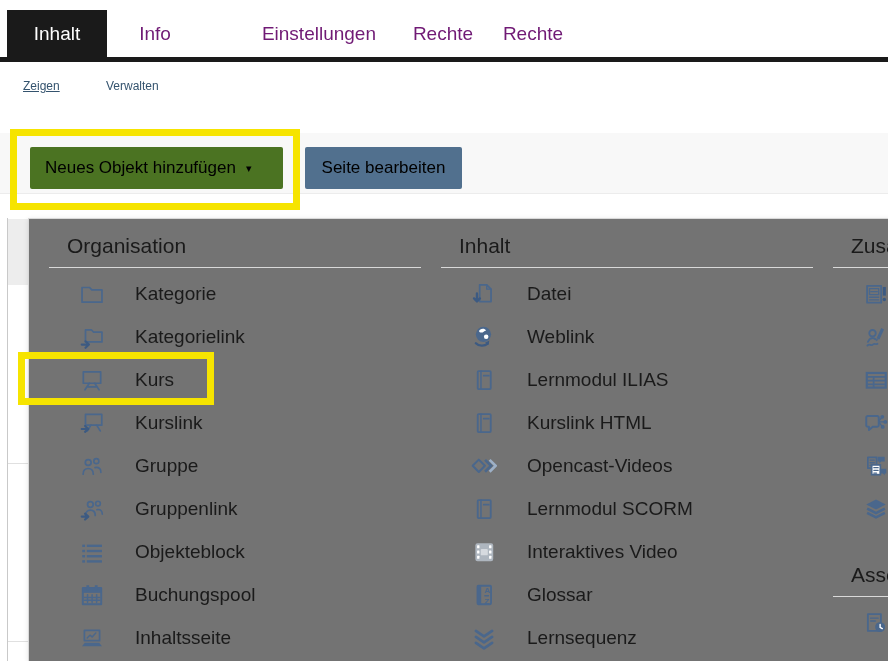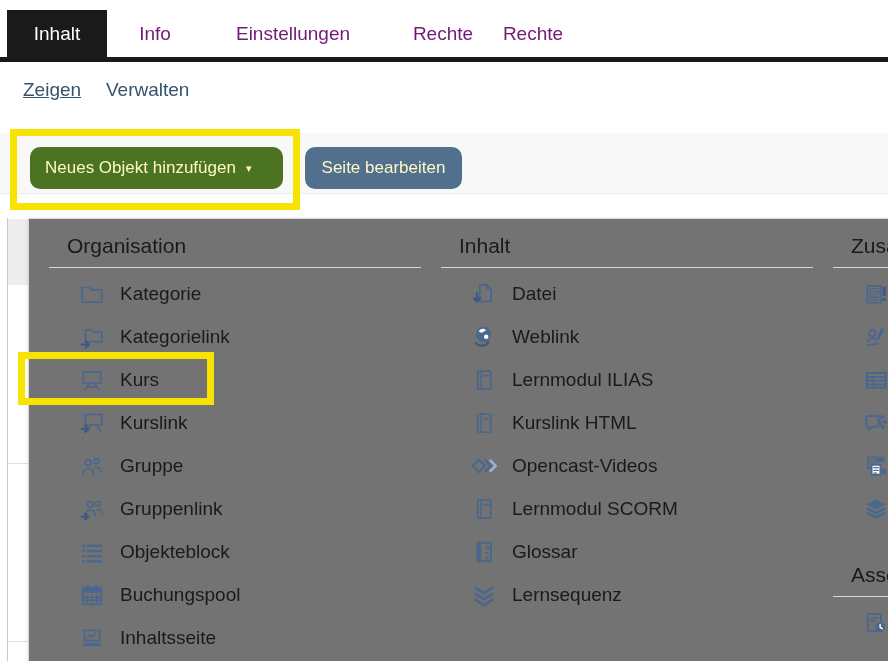--- a/index.html
+++ b/index.html
@@ -11,34 +11,34 @@
   body{width:888px;height:661px;position:relative;overflow:hidden;
        font-family:"Liberation Sans","DejaVu Sans",sans-serif;color:var(--itemtext);}
   .screen{position:absolute;inset:0;}
 
   
   .tab{position:absolute;top:10px;height:47px;line-height:47px;text-align:center;
        font-size:19px;color:#701a75;cursor:pointer;}
   .tab.active{background:var(--tabblack);color:#fff;}
   .t0{left:7px;width:100px;}
   .t1{left:120px;width:70px;}
-  .t2{left:210px;width:166px;}
+  .t2{left:210px;width:166px;text-align:right;}
   .t3{left:398px;width:90px;}
   .t4{left:488px;width:90px;text-align:center;}
   .tab-underline{position:absolute;left:0;top:57px;width:888px;height:5px;background:var(--tabblack);}
 
   
-  .subnav-link{position:absolute;top:79px;font-size:19px;color:var(--link);cursor:pointer;}
+  .subnav-link{position:absolute;top:79px;font-size:12px;color:var(--link);cursor:pointer;}
   .sn0{left:23px;text-decoration:underline;}
   .sn1{left:106px;}
 
   
   .toolbar{position:absolute;left:0;top:133px;width:888px;height:61px;background:#f8f8f8;
            border-bottom:1px solid #ececec;}
-  .btn{position:absolute;top:147px;height:42px;border:none;border-radius:10px;color:#fef9c3;
+  .btn{position:absolute;top:147px;height:42px;border:none;border-radius:2px;color:#000000;
        font-size:17px;font-family:inherit;display:flex;align-items:center;gap:10px;
        padding:0 15px;cursor:pointer;}
   .btn-green{left:30px;width:253px;background:var(--green);}
   .btn-blue{left:305px;width:157px;background:var(--blue);justify-content:center;}
   .caret{font-size:11px;line-height:1;}
 
   
   .under-strip{position:absolute;left:7px;top:218px;width:21px;height:443px;background:#fff;
                border-left:1px solid #c9c9c9;}
   .under-head{position:absolute;left:0;top:1px;width:21px;height:66px;background:#ededed;}
@@ -54,21 +54,21 @@
   .menu-section{padding-top:14px;}
   .menu-section + .menu-section{padding-top:32px;}
   .menu-section-title{font-size:21px;line-height:26px;color:var(--itemtext);margin-left:18px;}
   .menu-divider{border-bottom:1px solid #d9d9d9;margin-top:8px;}
   .menu-list{list-style:none;margin-top:4px;}
   .menu-item{height:43px;display:flex;align-items:center;padding-left:30px;cursor:pointer;}
   .icon{width:26px;height:26px;flex:0 0 26px;display:inline-flex;}
   .icon svg .s{fill:none;stroke:var(--icon);stroke-linecap:round;stroke-linejoin:round;}
   .icon svg .f{fill:var(--icon);}
   .icon svg .a{fill:none;stroke:#3c5a82;stroke-linecap:round;stroke-linejoin:round;}
-  .menu-label{margin-left:15px;font-size:19px;color:var(--itemtext);white-space:nowrap;}
+  .menu-label{margin-left:30px;font-size:19px;color:var(--itemtext);white-space:nowrap;}
 
   
   .hl-box{position:absolute;border:7px solid var(--yellow);background:transparent;z-index:9;pointer-events:none;}
   .hl-add{left:10px;top:129px;width:290px;height:81px;}
   .hl-kurs{left:18px;top:352px;width:196px;height:53px;}
 </style>
 </head>
 <body>
 
 <div class="screen">
@@ -272,20 +272,37 @@
                   <rect class="s" stroke-width="1.7" x="6.2" y="3.8" width="12" height="16.6" rx="0.8"></rect>
                   <path class="s" stroke-width="1.4" d="M9.2 3.8v16.6"></path>
                   <path class="s" stroke-width="1.7" d="M11.8 8h4.6"></path>
                 </svg>
               </span>
               <span class="menu-label">Lernmodul SCORM</span>
             </li>
             <li class="menu-item">
               <span class="icon">
                 <svg viewBox="0 0 24 24" width="26" height="26">
+                  <rect fill="#aeb6bf" x="4" y="4" width="16.5" height="16.5" rx="2"></rect>
+                  <g fill="#fff">
+                    <rect x="5.6" y="5.8" width="2.2" height="2.8" rx="0.5"></rect>
+                    <rect x="5.6" y="10.6" width="2.2" height="2.8" rx="0.5"></rect>
+                    <rect x="5.6" y="15.4" width="2.2" height="2.8" rx="0.5"></rect>
+                    <rect x="16.7" y="5.8" width="2.2" height="2.8" rx="0.5"></rect>
+                    <rect x="16.7" y="10.6" width="2.2" height="2.8" rx="0.5"></rect>
+                    <rect x="16.7" y="15.4" width="2.2" height="2.8" rx="0.5"></rect>
+                  </g>
+                  <rect fill="#d6dadf" x="9" y="9.3" width="6.5" height="5.8" rx="0.8"></rect>
+                </svg>
+              </span>
+              <span class="menu-label">Interaktives Video</span>
+            </li>
+            <li class="menu-item">
+              <span class="icon">
+                <svg viewBox="0 0 24 24" width="26" height="26">
                   <rect class="s" stroke-width="1.7" x="6" y="3.5" width="12.5" height="17" rx="0.8"></rect>
                   <rect class="f" x="6" y="3.5" width="3.4" height="17"></rect>
                   <text x="12.4" y="10.4" font-size="7.5" font-weight="700" fill="#4a678c">A</text>
                   <path class="s" stroke-width="1.4" d="M12.8 12.6h3.2"></path>
                   <text x="12.4" y="20" font-size="7.5" font-weight="700" fill="#4a678c">Z</text>
                 </svg>
               </span>
               <span class="menu-label">Glossar</span>
             </li>
             <li class="menu-item">

